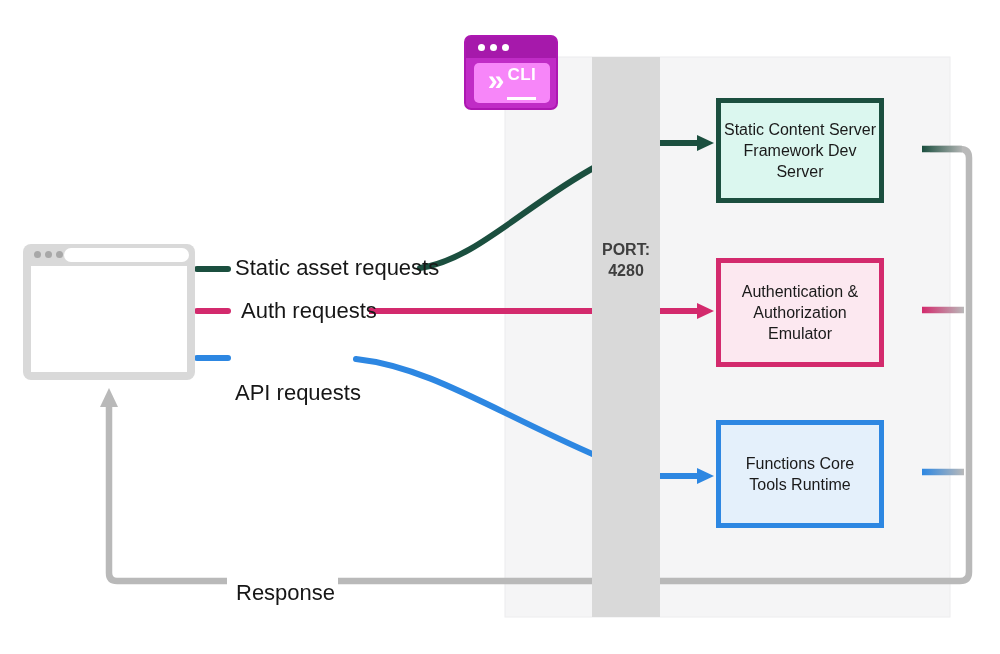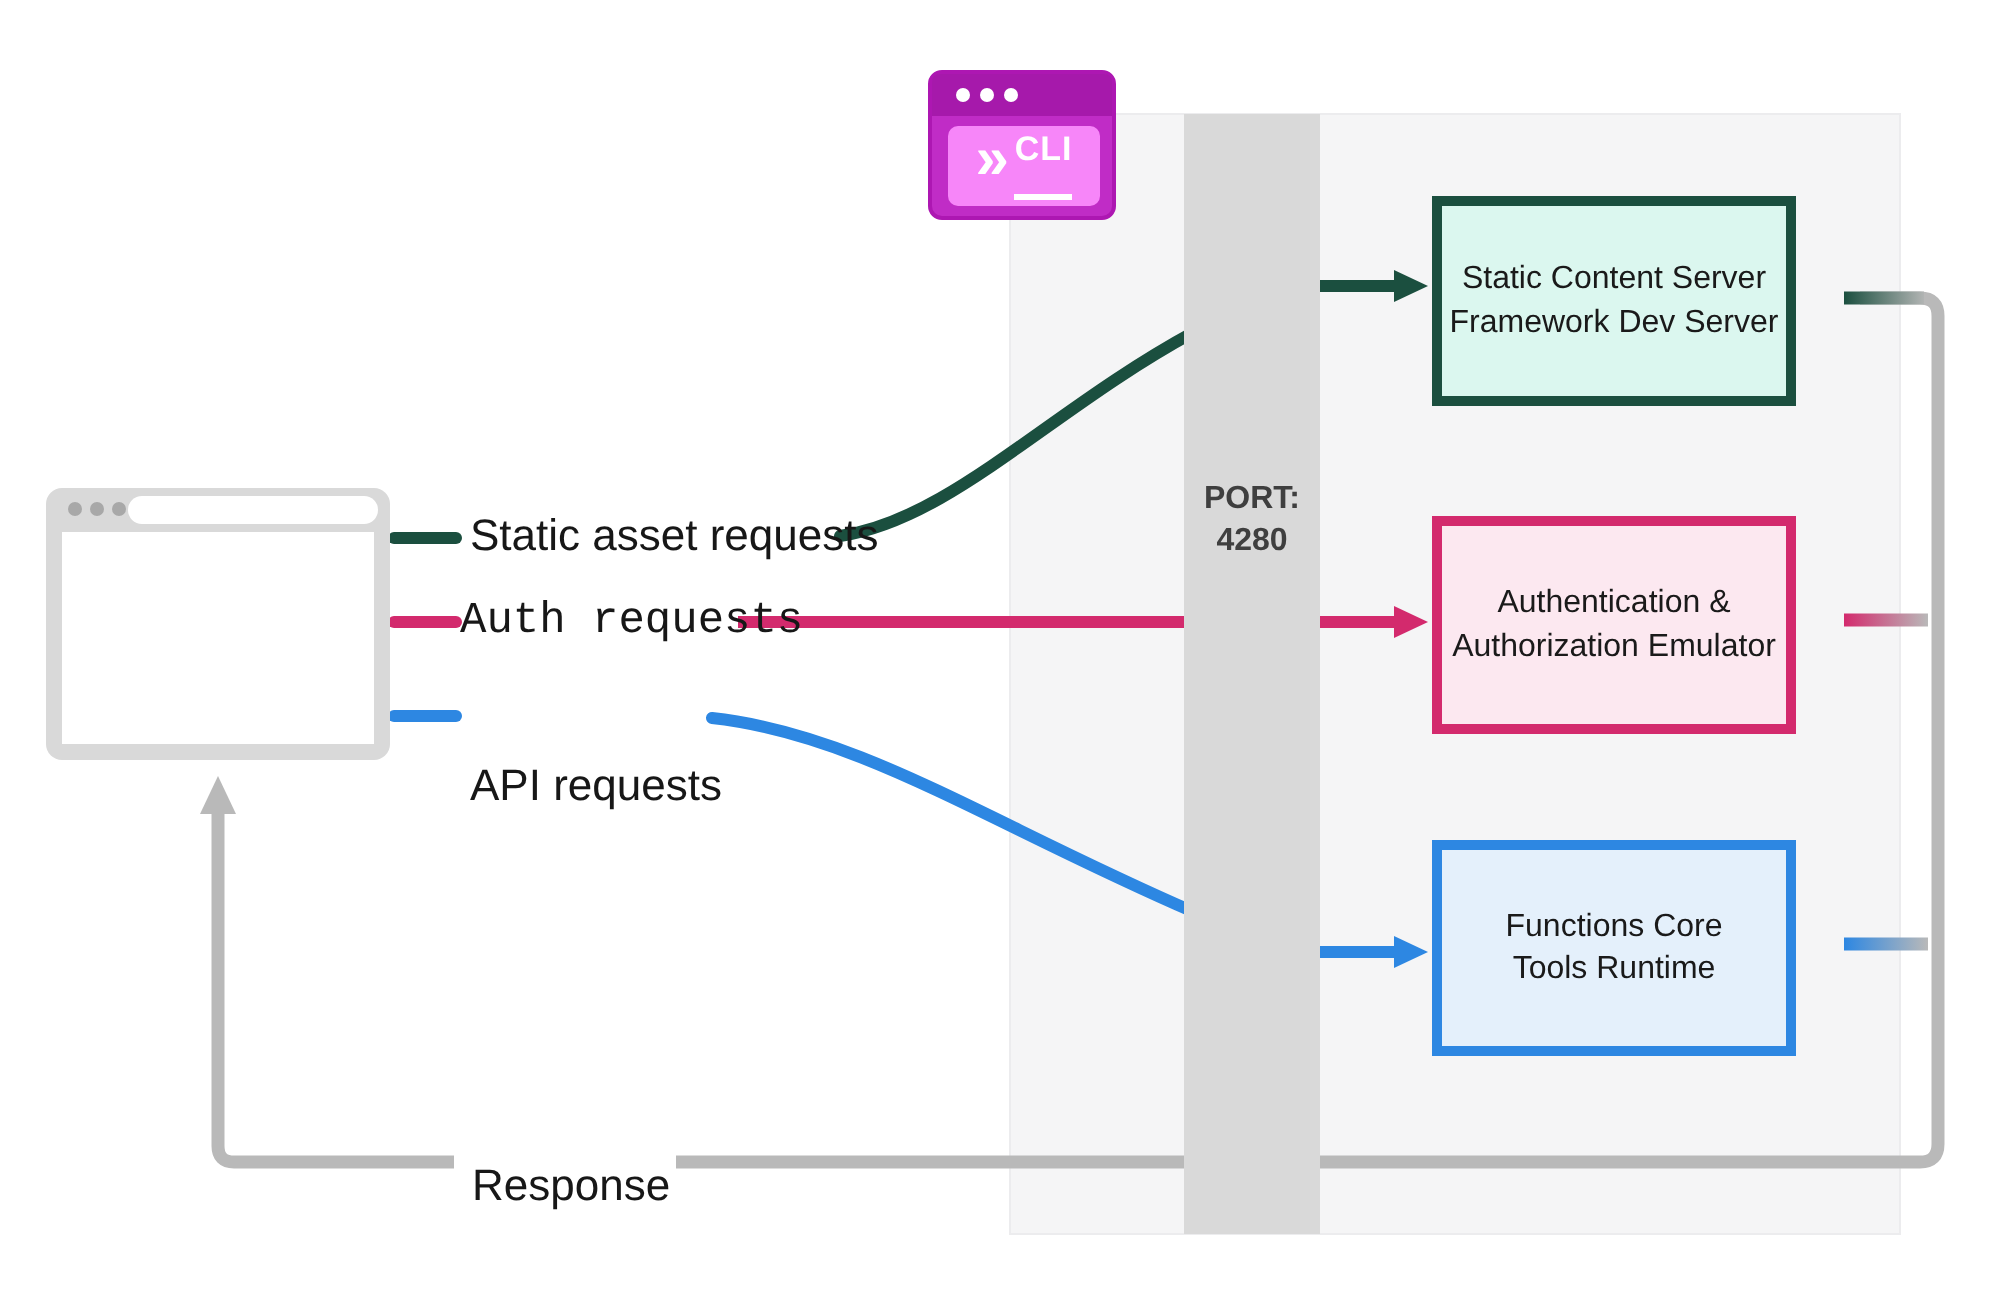--- a/index.html
+++ b/index.html
@@ -32,32 +32,32 @@
            border-radius:4px 4px 0 0;}
   .cli .dot{position:absolute;top:7px;width:7px;height:7px;border-radius:50%;background:#fff;}
   .cli .dot.d1{left:12px}.cli .dot.d2{left:24px}.cli .dot.d3{left:36px}
   .cli-inner{position:absolute;left:8px;right:6px;top:26px;bottom:5px;background:var(--innerpink);
              border-radius:5px;display:flex;align-items:center;justify-content:center;gap:3px;}
   .cli-chev{color:#fff;font-weight:700;font-size:30px;line-height:1;margin-top:-6px;}
   .cli-text{color:#fff;font-weight:700;font-size:17px;line-height:1;border-bottom:3px solid #fff;
             padding-bottom:14px;letter-spacing:.5px;}
 
   
-  .ebox{position:absolute;left:716px;width:182px;box-sizing:border-box;display:flex;
+  .ebox{position:absolute;left:716px;width:168px;box-sizing:border-box;display:flex;
         align-items:center;justify-content:center;text-align:center;
         font-size:16px;line-height:1.33;color:#1a1a1a;}
   .ebox span{display:block;}
   .box-static{top:98px;height:105px;border:5px solid var(--green);background:var(--mint);}
   .box-auth{top:258px;height:109px;border:5px solid var(--crimson);background:var(--pinkbg);}
   .box-func{top:420px;height:108px;border:5px solid var(--blue);background:var(--bluebg);}
 
   
   .flowlabel{position:absolute;white-space:nowrap;font-size:22px;color:var(--textdark);line-height:22px;}
   .lbl-static{left:235px;top:257px;}
-  .lbl-auth{left:230px;top:300px;font-family:Liberation Mono, monospace;}
+  .lbl-auth{left:241px;top:300px;}
   .lbl-api{left:235px;top:346px;margin-top:36px;}
   .lbl-response{left:236px;top:570px;margin-top:12px;}
 
   
   .port{position:absolute;left:592px;top:239px;width:68px;text-align:center;
         font-weight:700;font-size:16px;line-height:21px;color:var(--porttext);}
   .port span{display:block;}
 </style>
 </head>
 <body>

